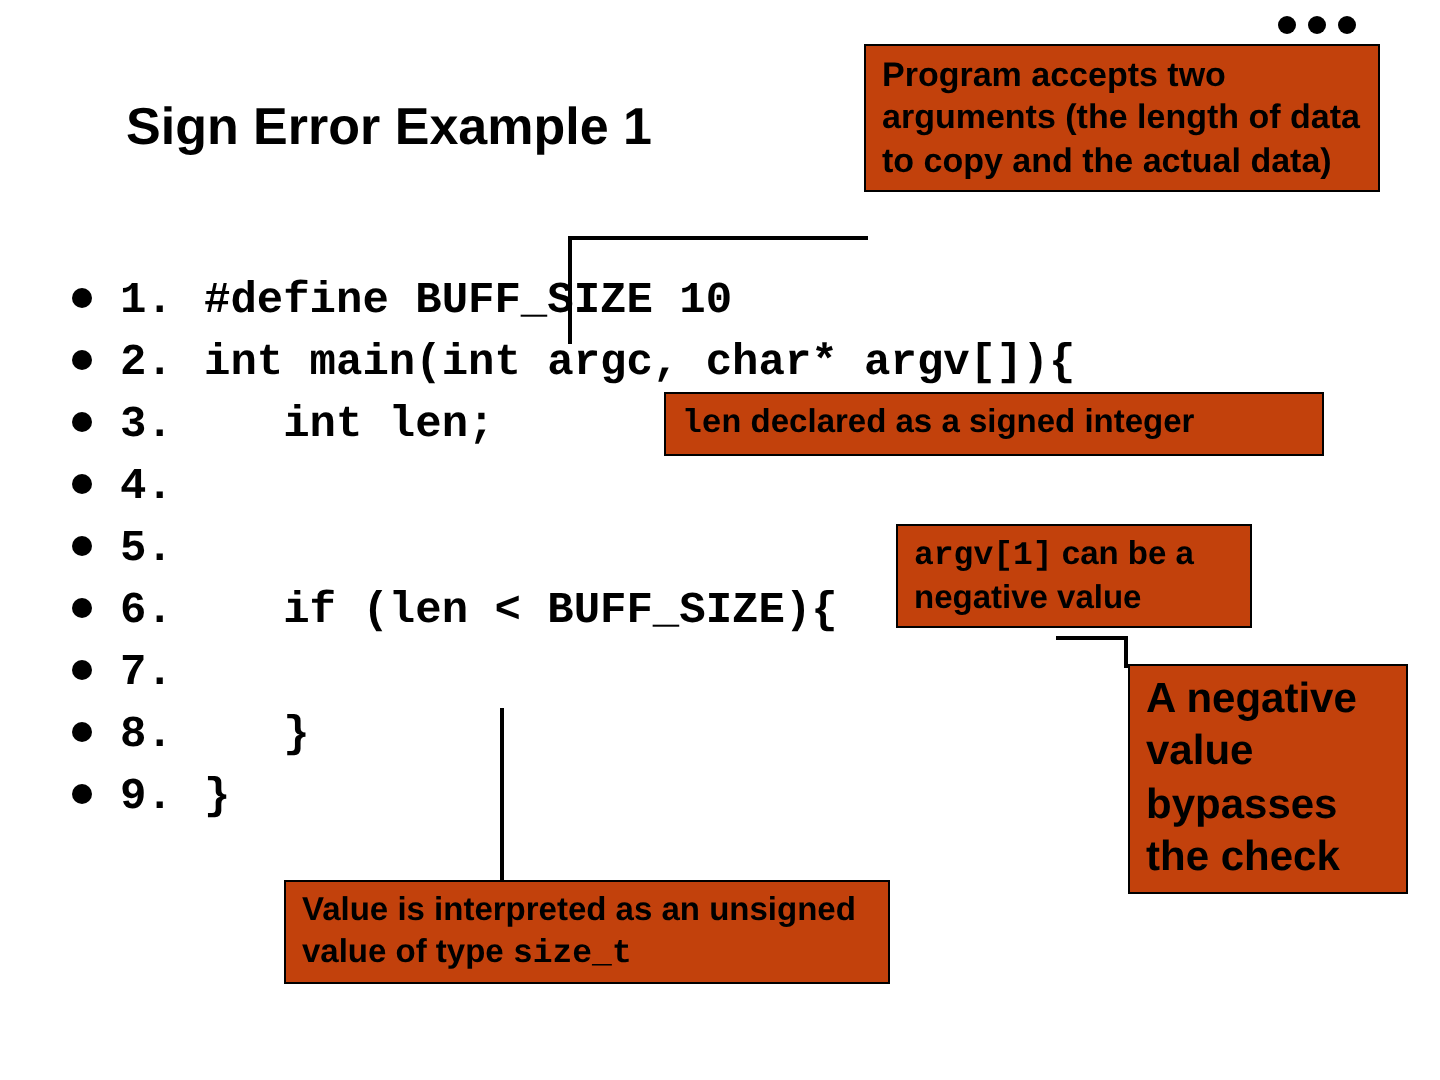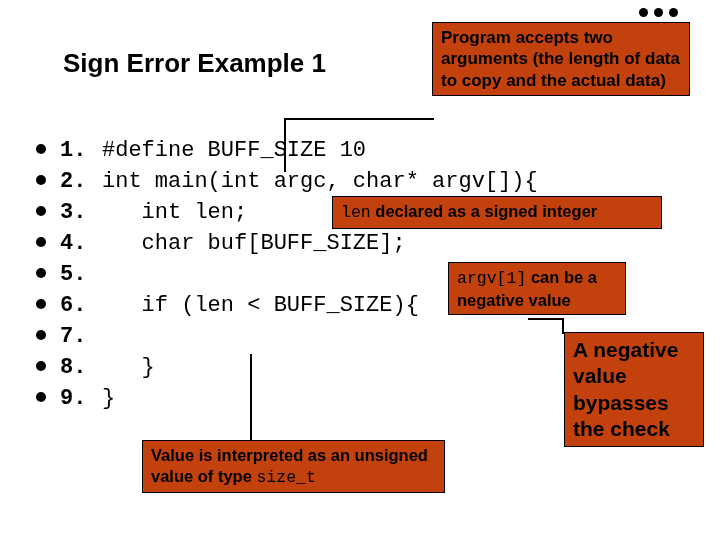--- a/index.html
+++ b/index.html
@@ -32,21 +32,21 @@
   }
   .callout {
     position: absolute;
     background: #c2410c;
     border: 1.5px solid #000;
     padding: 4px 8px;
     font-size: 17px;
     font-weight: bold;
     line-height: 1.25;
   }
-  .callout .mono { font-family: "Courier New", monospace; font-weight: normal; }
+  .callout .mono { font-family: "Courier New", monospace; font-weight: bold; }
   .code-area {
     position: absolute;
     top: 138px;
     left: 36px;
   }
   .code-line {
     display: flex;
     align-items: baseline;
     margin-bottom: 6px;
   }
@@ -56,21 +56,21 @@
   }
   .lineno {
     font-family: "Courier New", monospace;
     font-size: 22px;
     font-weight: bold;
     width: 42px;
   }
   .code {
     font-family: "Courier New", monospace;
     font-size: 22px;
-    font-weight: normal;
+    font-weight: bold;
     white-space: pre;
   }
   
   .c1 { top: 22px; left: 432px; width: 258px; }
   .c2 { top: 196px; left: 332px; width: 330px; font-size: 16.5px; }
   .c3 { top: 262px; left: 448px; width: 178px; font-size: 16.5px; }
   .c4 { top: 332px; left: 564px; width: 140px; font-size: 21px; }
   .c5 { top: 440px; left: 142px; width: 303px; font-size: 16.5px; }
   
   .line {
@@ -125,21 +125,20 @@
     <div class="code">int main(int argc, char* argv[]){</div>
   </div>
   <div class="code-line">
     <div class="bullet"></div>
     <div class="lineno">3.</div>
     <div class="code">   int len;</div>
   </div>
   <div class="code-line">
     <div class="bullet"></div>
     <div class="lineno">4.</div>
-    <div class="code">   char buf[BUFF_SIZE];</div>
   </div>
   <div class="code-line">
     <div class="bullet"></div>
     <div class="lineno">5.</div>
   </div>
   <div class="code-line">
     <div class="bullet"></div>
     <div class="lineno">6.</div>
     <div class="code">   if (len &lt; BUFF_SIZE){</div>
   </div>

